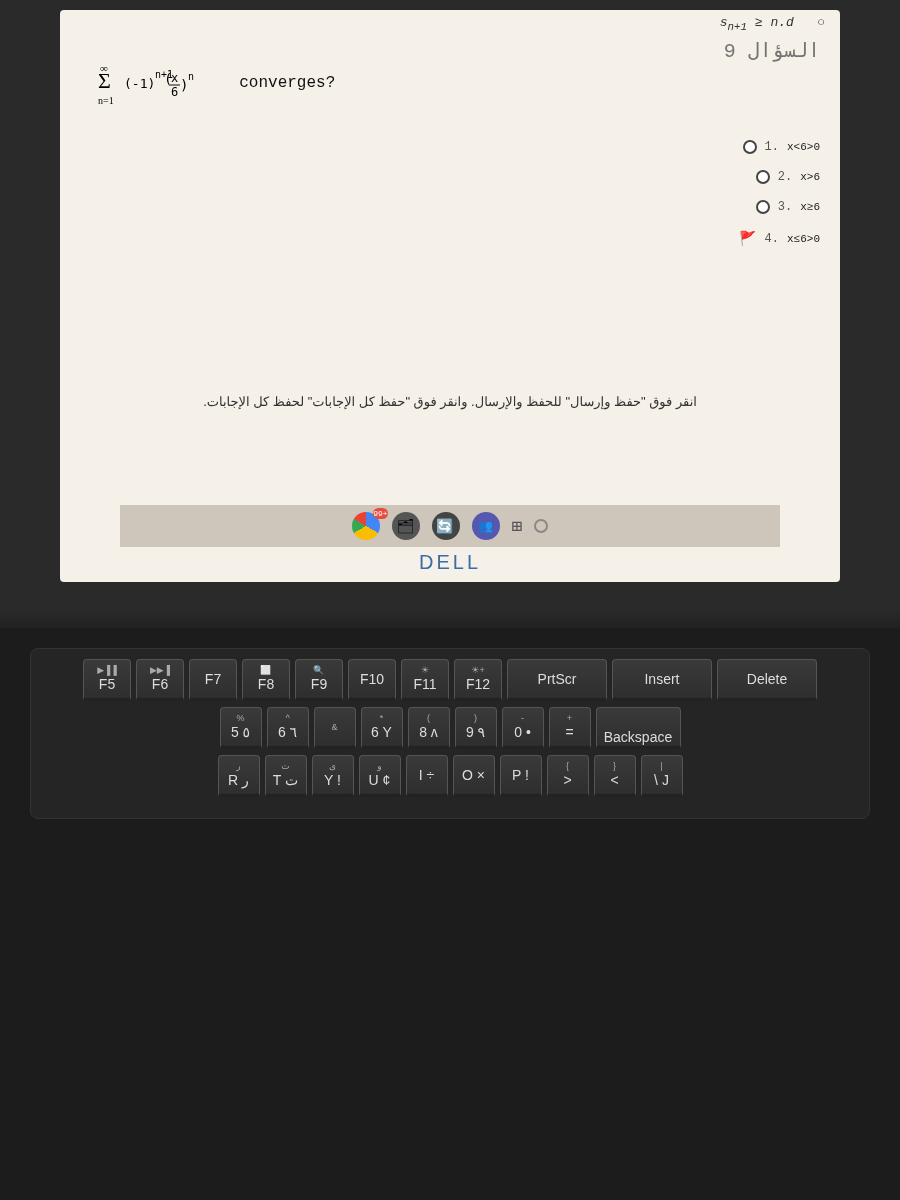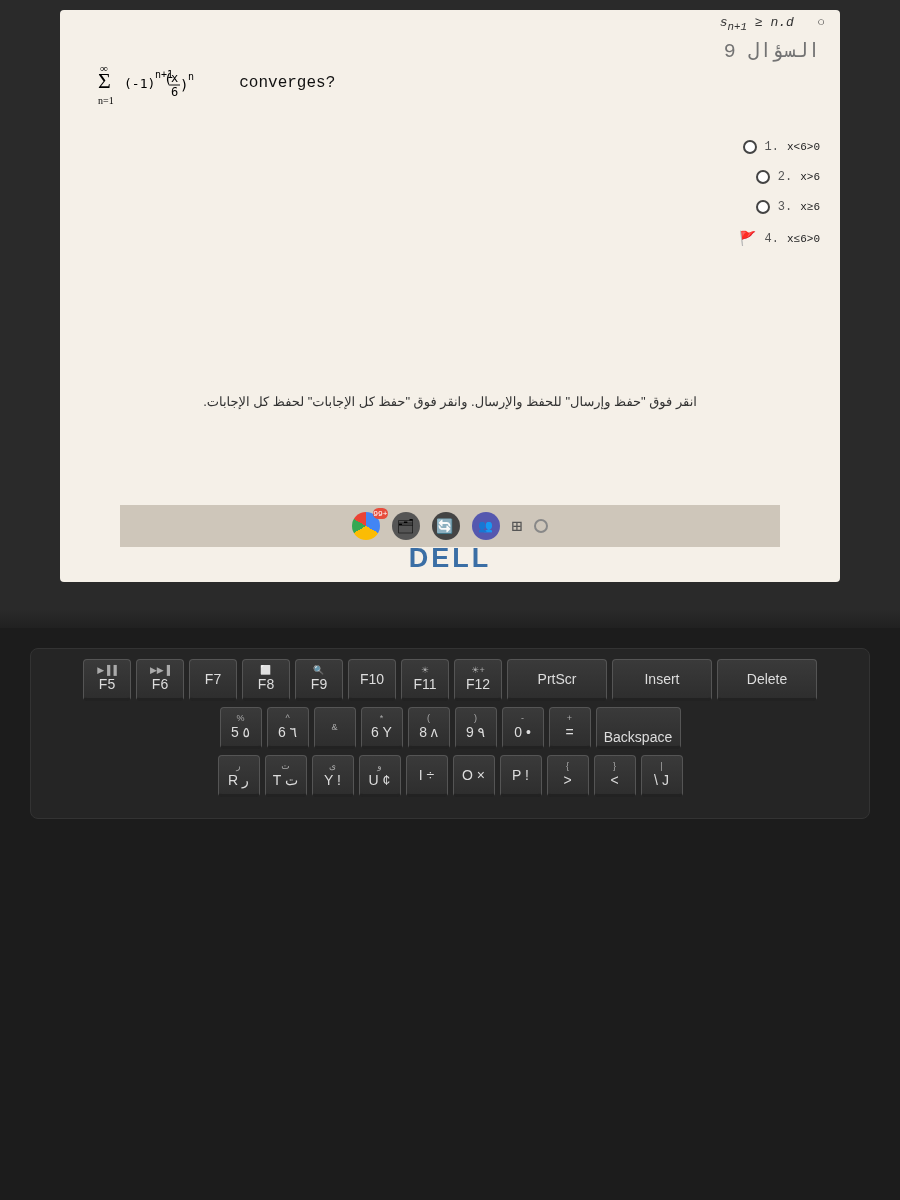--- a/index.html
+++ b/index.html
@@ -220,22 +220,22 @@
     .key.backspace-key {
       min-width: 80px;
     }
 
     
     .dell-logo {
       position: absolute;
       bottom: 38px;
       left: 50%;
       transform: translateX(-50%);
-      font-size: 27px;
-      font-weight: bold;
+      font-size: 20px;
+      font-weight: normal;
       color: #3a6ea5;
       letter-spacing: 3px;
       font-family: Arial, sans-serif;
     }
 
     .laptop-base {
       position: absolute;
       top: 610px;
       left: 0;
       right: 0;

